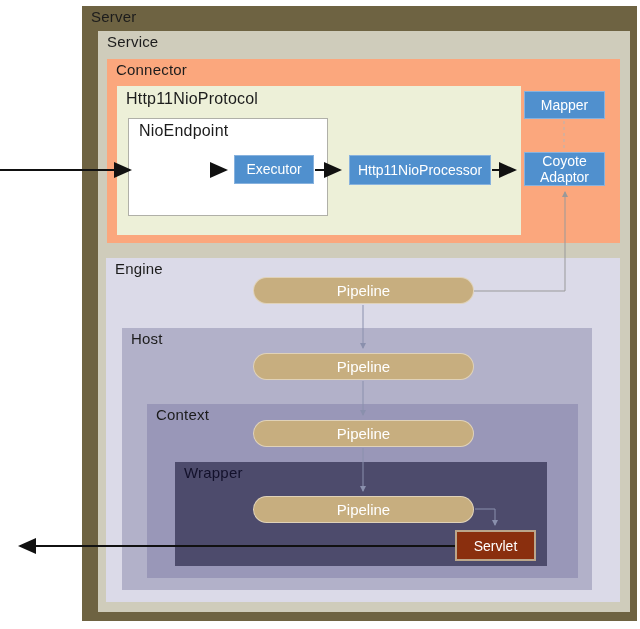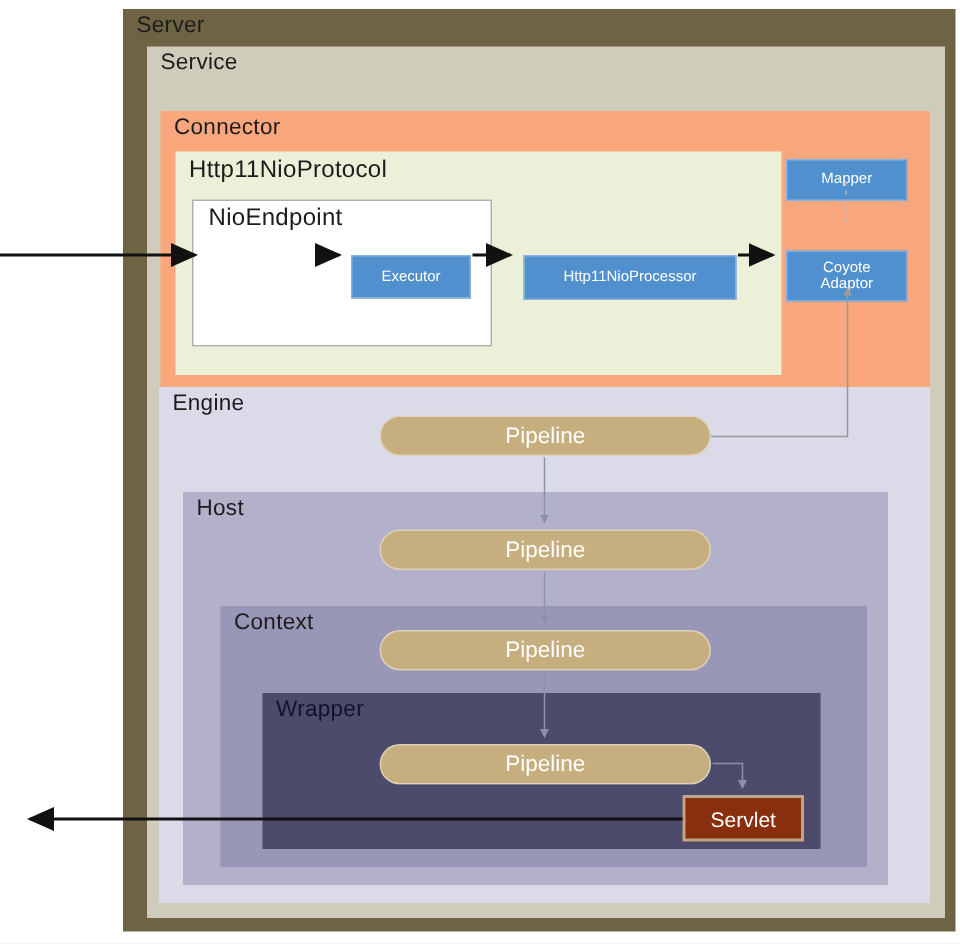--- a/index.html
+++ b/index.html
@@ -17,21 +17,21 @@
   .service{left:98px;top:31px;width:532px;height:581px;background:#cfccbb;}
   .connector{left:107px;top:59px;width:513px;height:184px;background:#fba77d;}
   .protocol{left:117px;top:86px;width:404px;height:149px;background:#edf0d8;}
   .endpoint{left:128px;top:118px;width:200px;height:98px;background:#ffffff;border:1px solid #b0b0a8;padding-left:36px;}
   .engine{left:106px;top:258px;width:514px;height:344px;background:#dbdae8;}
   .host{left:122px;top:328px;width:470px;height:262px;background:#b2b1c9;}
   .context{left:147px;top:404px;width:431px;height:174px;background:#9997b8;}
   .wrapper{left:175px;top:462px;width:372px;height:104px;background:#4d4b6c;}
   .wrapper .container-label{color:#13112b;}
   .bluebox{
-    background:#5090ce;border:1px solid #87b2de;color:#ffffff;font-size:10px;
+    background:#5090ce;border:1px solid #87b2de;color:#ffffff;font-size:14px;
     display:flex;align-items:center;justify-content:center;text-align:center;line-height:1.15;
   }
   .pipeline{
     background:#c7ae7f;border:1px solid rgba(255,255,255,0.45);border-radius:14px;
     color:#ffffff;font-size:15px;display:flex;align-items:center;justify-content:center;
     width:221px;height:27px;left:253px;
   }
   .servlet{
     left:455px;top:530px;width:81px;height:31px;background:#8a2f0e;
     border:2px solid #bba68b;color:#ffffff;font-size:14px;
@@ -43,21 +43,21 @@
 <body>
 
 <div class="canvas">
 
   <div class="box server">
     <span class="container-label">Server</span>
 
     <div class="box service" style="left:16px;top:25px;">
       <span class="container-label">Service</span>
 
-      <div class="box connector" style="left:9px;top:28px;margin-top:15px;">
+      <div class="box connector" style="left:9px;top:28px;">
         <span class="container-label">Connector</span>
 
         <div class="box protocol" style="left:10px;top:27px;">
           <span class="container-label lbl-lg" style="top:4px;">Http11NioProtocol</span>
 
           <div class="box endpoint" style="left:11px;top:32px;">
             <span class="container-label lbl-lg" style="left:10px;top:3px;">NioEndpoint</span>
             <div class="box bluebox" style="left:105px;top:36px;width:80px;height:29px;">
               <span>Executor</span>
             </div>

